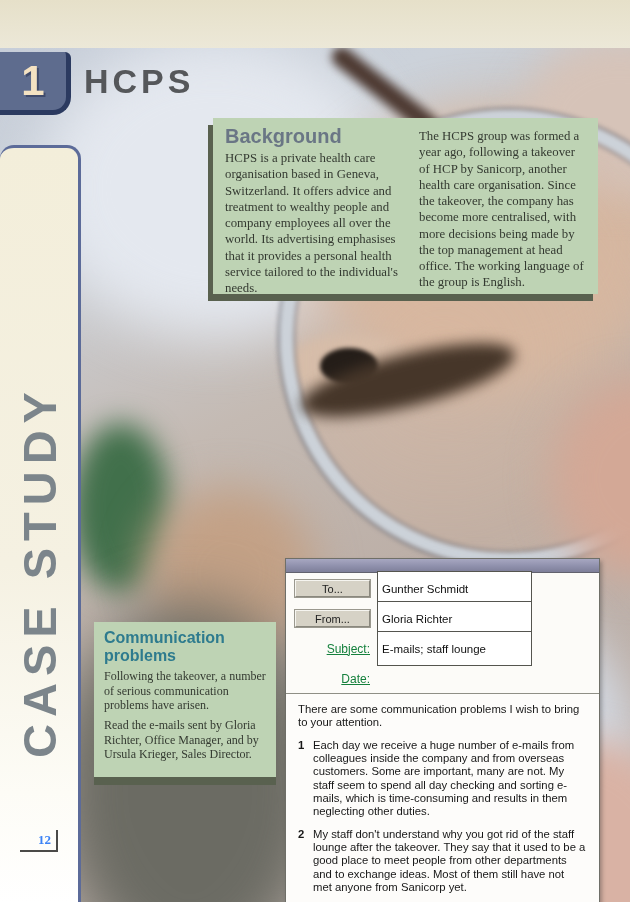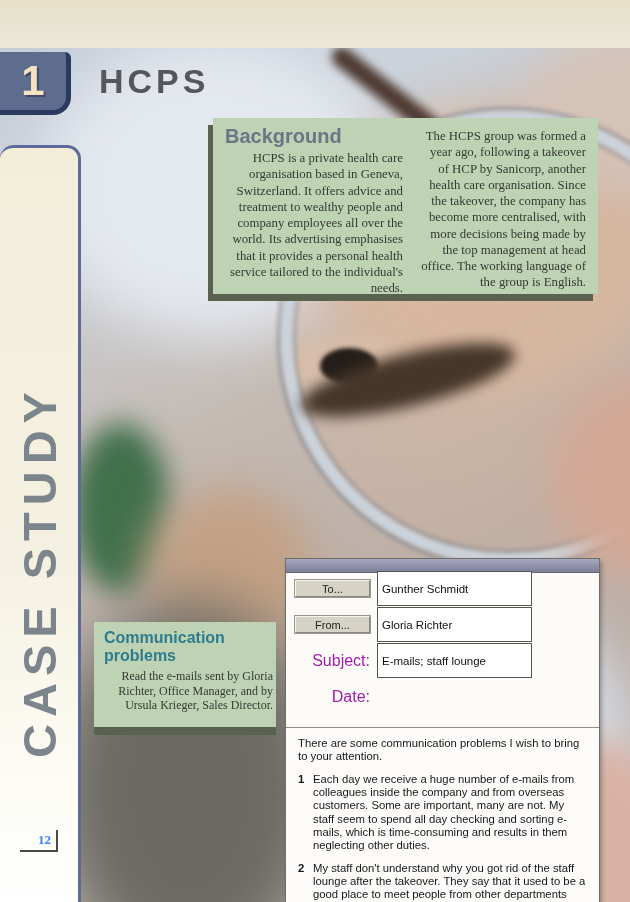--- a/index.html
+++ b/index.html
@@ -35,58 +35,58 @@
   .b-skinbr{left:465px;top:690px;width:230px;height:240px;background:#d9b2a4;filter:blur(18px);}
   .b-darkdiag{left:455px;top:795px;width:70px;height:170px;border-radius:35px;background:#4f3c32;
     transform:rotate(-35deg);filter:blur(12px);}
   
   .unit-tab{position:absolute;left:0;top:52px;width:66px;height:58px;z-index:4;
     background:#5e6c8e;border-right:5px solid #2b3a60;border-bottom:5px solid #2b3a60;
     border-radius:0 6px 18px 0;display:flex;align-items:center;justify-content:center;}
   .unit-num{font-size:42px;font-weight:bold;color:#f4e2c2;line-height:1;
     text-shadow:2px 2px 0 rgba(40,50,80,.55);}
   
-  .page-title{position:absolute;left:99px;top:62px;z-index:4;font-size:34px;font-weight:bold;
+  .page-title{position:absolute;left:84px;top:62px;z-index:4;font-size:34px;font-weight:bold;
     color:#55575a;letter-spacing:4px;}
   
   .side-tab{position:absolute;left:0;top:145px;width:78px;height:757px;z-index:3;
     background:linear-gradient(#f3eeda 0%,#f5f1e2 55%,#fdfcf6 85%,#ffffff 100%);
     border-top:3px solid #5c6b99;border-right:3px solid #5c6b99;
     border-radius:14px 14px 0 0;}
   .side-tab-label{position:absolute;left:10px;top:10px;height:600px;width:60px;
     writing-mode:vertical-rl;transform:rotate(180deg);
     font-size:47px;font-weight:bold;color:#7c858b;letter-spacing:7px;line-height:60px;}
   
   .green-box{position:absolute;background:#bed3b4;z-index:2;
     box-shadow:-5px 7px 0 #59614f;}
   .bg-box{left:213px;top:118px;width:385px;height:176px;padding:8px 12px 8px 12px;
     box-sizing:border-box;display:flex;gap:16px;}
   .bg-col1{width:178px;flex:none;}
   .bg-col2{flex:1;padding-top:2px;}
   .green-heading{font-size:20px;font-weight:bold;color:#6a7685;margin:0 0 3px 0;line-height:1.05;}
   .serif-text{font-family:"Liberation Serif",serif;font-size:12.8px;line-height:1.27;
-    color:#343a31;margin:0;text-align:right;}
+    color:#343a31;margin:0;}
   .comm-box{left:94px;top:622px;width:182px;padding:7px 3px 9px 10px;box-sizing:border-box;
     box-shadow:0 8px 0 #59614f;}
   .comm-heading{font-size:16px;font-weight:bold;color:#2e7b8e;margin:0 0 5px 0;line-height:1.1;}
   .comm-box .serif-text{font-size:12px;line-height:1.2;margin-bottom:6px;}
   
   .email-win{position:absolute;left:285px;top:558px;width:315px;z-index:2;box-sizing:border-box;
     background:#fdfcfa;border:1px solid #6f6f68;box-shadow:2px 3px 4px rgba(40,40,40,.35);}
   .email-titlebar{height:13px;border-bottom:1px solid #62626e;
     background:linear-gradient(#a7a7c1,#8f90ac 55%,#7e7f99);}
   .email-head{padding:7px 10px 6px 9px;border-bottom:1px solid #8f8f86;background:#fcfbf8;}
-  .email-row{display:flex;align-items:center;margin-bottom:19px;height:17px;}
-  .email-row:last-child{margin-bottom:16px;gap:39px;}
+  .email-row{display:flex;align-items:center;margin-bottom:13px;height:17px;}
+  .email-row:last-child{margin-bottom:0;gap:39px;}
   .field-btn{width:75px;height:17px;flex:none;box-sizing:border-box;
     background:#d6d2c6;border:1px solid;border-color:#f6f5f0 #8a887e #8a887e #f6f5f0;
     box-shadow:0 0 0 1px #9a988e;font-family:"Liberation Sans",sans-serif;
     font-size:11px;color:#222;padding:0;line-height:14px;}
-  .field-label{width:75px;flex:none;text-align:right;font-size:16px;color:#a21caf;
-    padding-right:0;box-sizing:border-box;}
+  .field-label{width:75px;flex:none;text-align:right;font-size:12px;color:#15803d;
+    padding-right:0;box-sizing:border-box;text-decoration:underline;}
   .field-input{margin-left:7px;width:155px;height:35px;box-sizing:border-box;
     border:1px solid #55554f;background:#ffffff;font-family:"Liberation Sans",sans-serif;
     font-size:11.5px;color:#111;padding:1px 4px;}
   .email-body{padding:9px 13px 12px 12px;font-size:11.3px;line-height:1.18;color:#171717;}
   .email-intro{margin:0 0 9px 0;}
   .email-item{display:flex;margin-bottom:9px;}
   .email-item:last-child{margin-bottom:0;}
   .item-num{width:15px;flex:none;font-weight:bold;}
   .item-text{flex:1;}
   
@@ -134,20 +134,21 @@
     <h2 class="green-heading">Background</h2>
     <p class="serif-text">HCPS is a private health care organisation based in Geneva, Switzerland. It offers advice and treatment to wealthy people and company employees all over the world. Its advertising emphasises that it provides a personal health service tailored to the individual's needs.</p>
   </div>
   <div class="bg-col2">
     <p class="serif-text">The HCPS group was formed a year ago, following a takeover of HCP by Sanicorp, another health care organisation. Since the takeover, the company has become more centralised, with more decisions being made by the top management at head office. The working language of the group is English.</p>
   </div>
 </div>
 
 <div class="green-box comm-box">
   <h2 class="comm-heading">Communication problems</h2>
+  <p class="serif-text">Following the takeover, a number of serious communication problems have arisen.</p>
   <p class="serif-text">Read the e-mails sent by Gloria Richter, Office Manager, and by Ursula Krieger, Sales Director.</p>
 </div>
 
 <div class="email-win">
   <div class="email-titlebar"></div>
   <div class="email-head">
     <div class="email-row">
       <button class="field-btn">To...</button>
       <input class="field-input" type="text" value="Gunther Schmidt" style="">
     </div>

